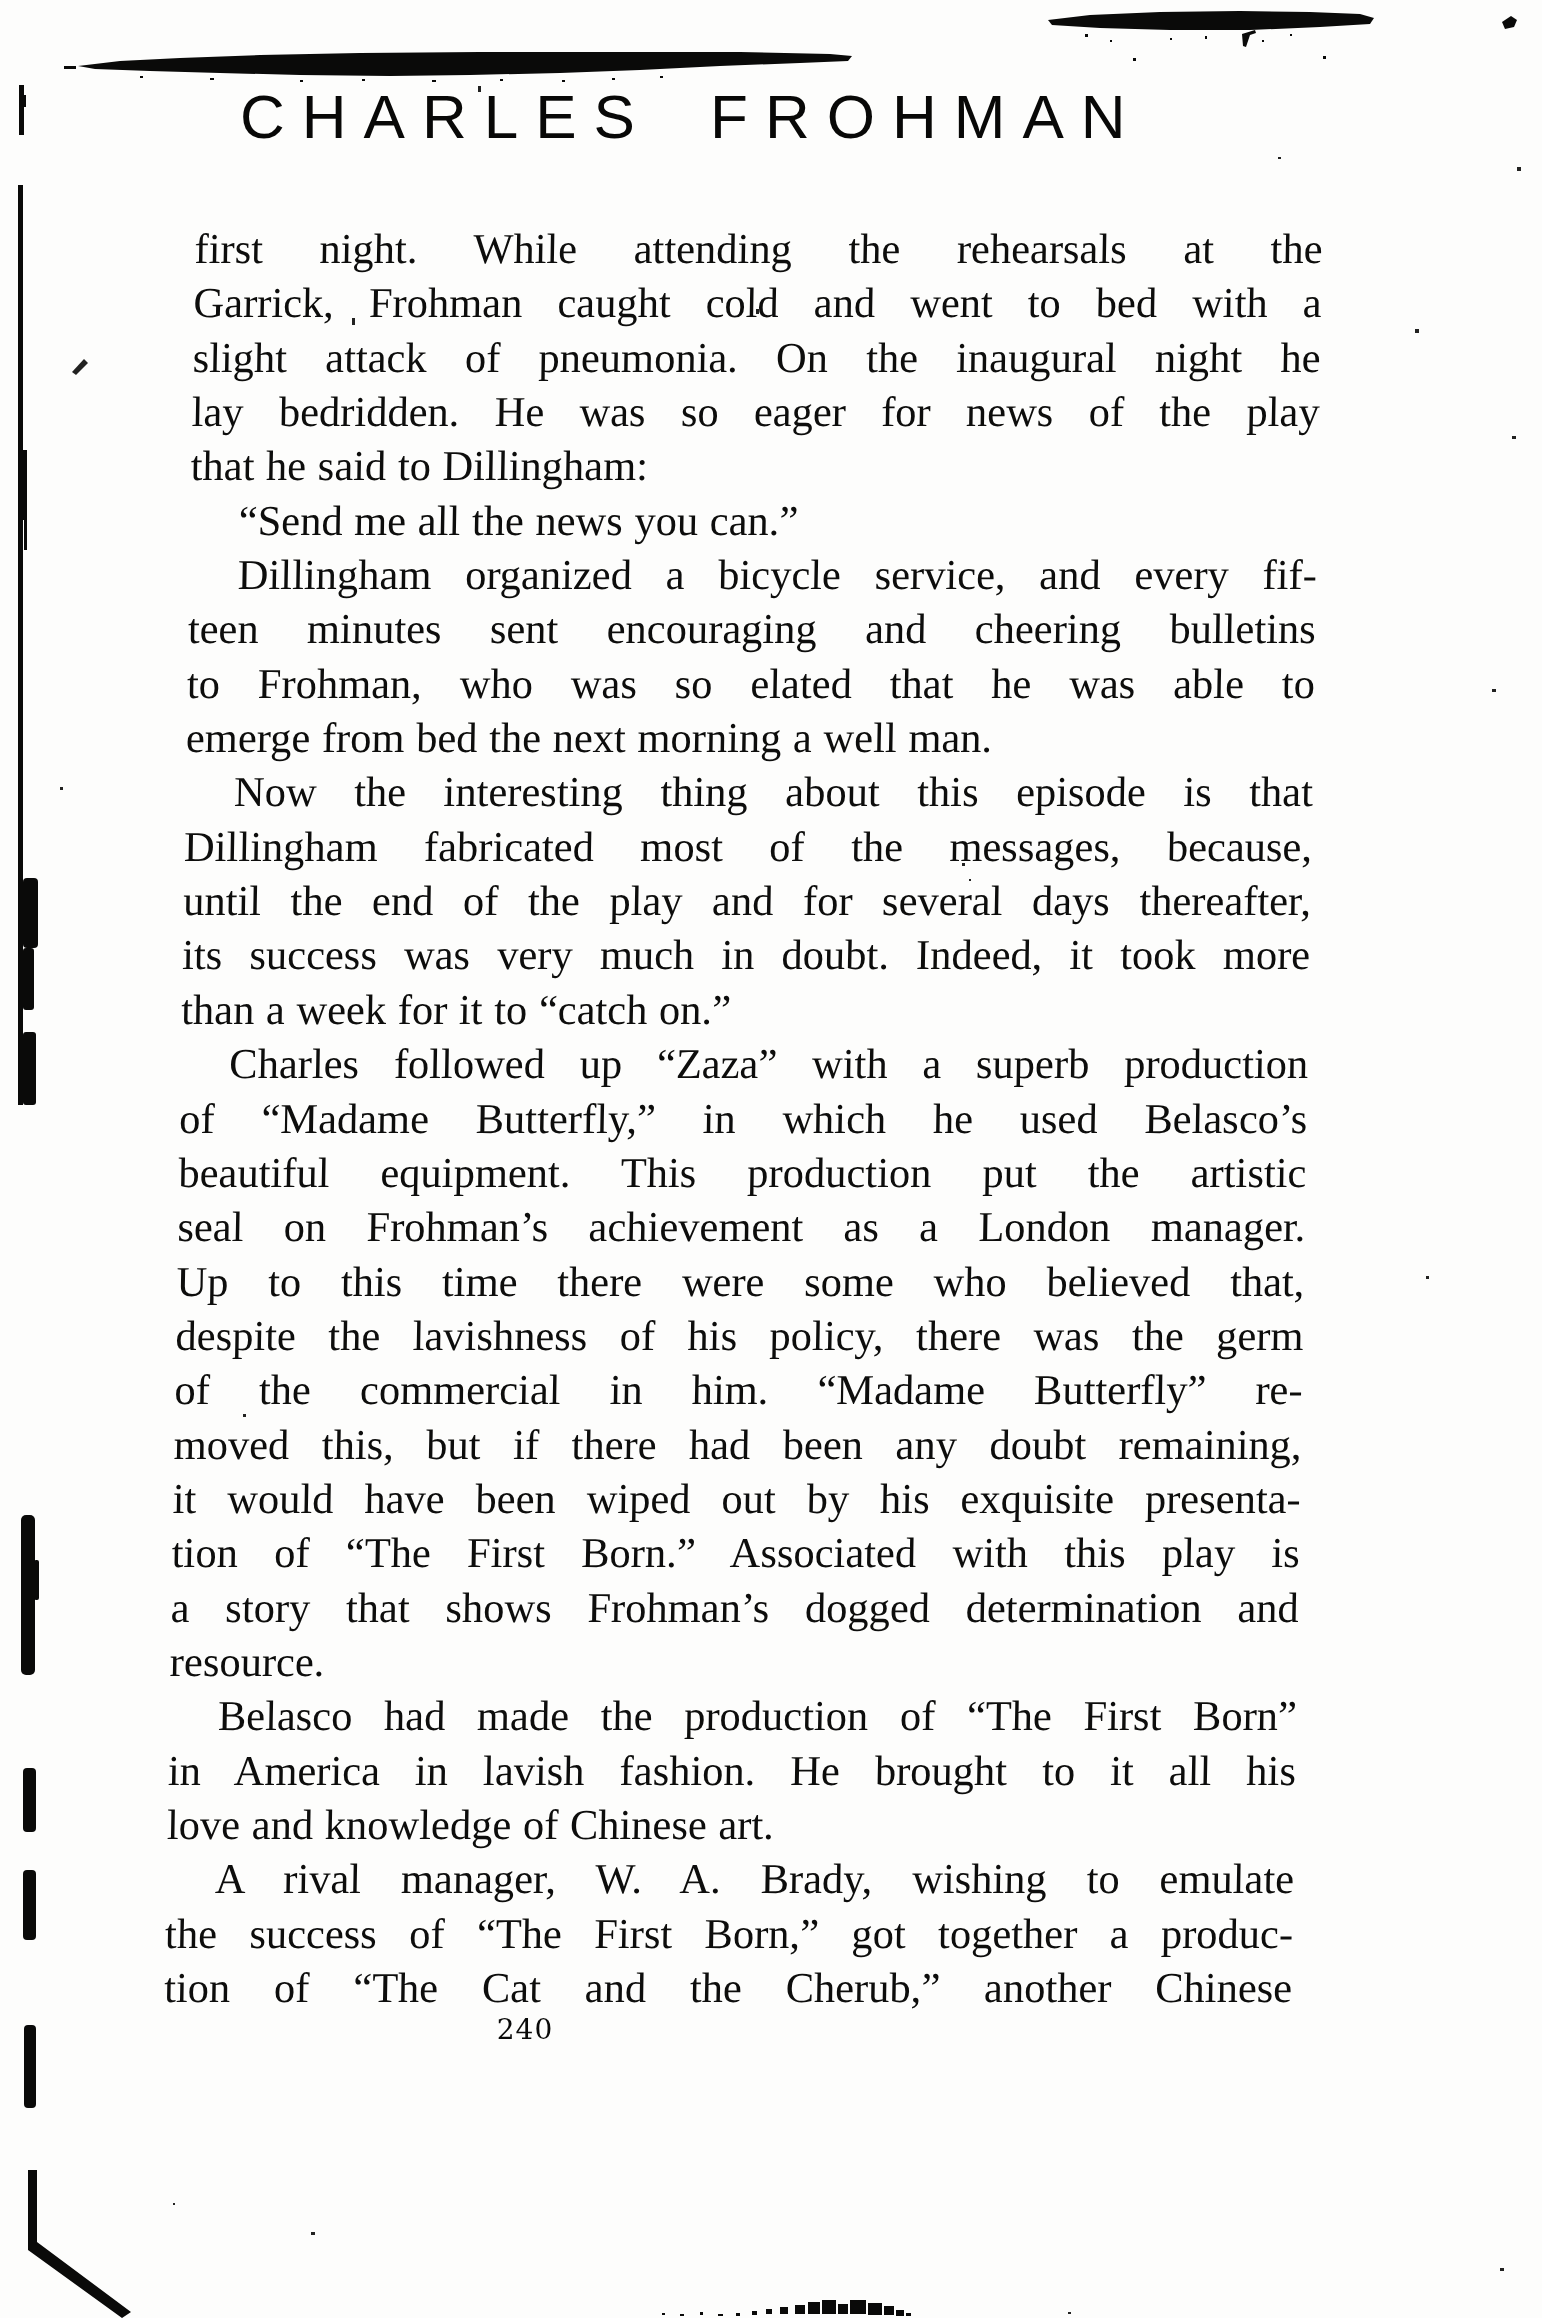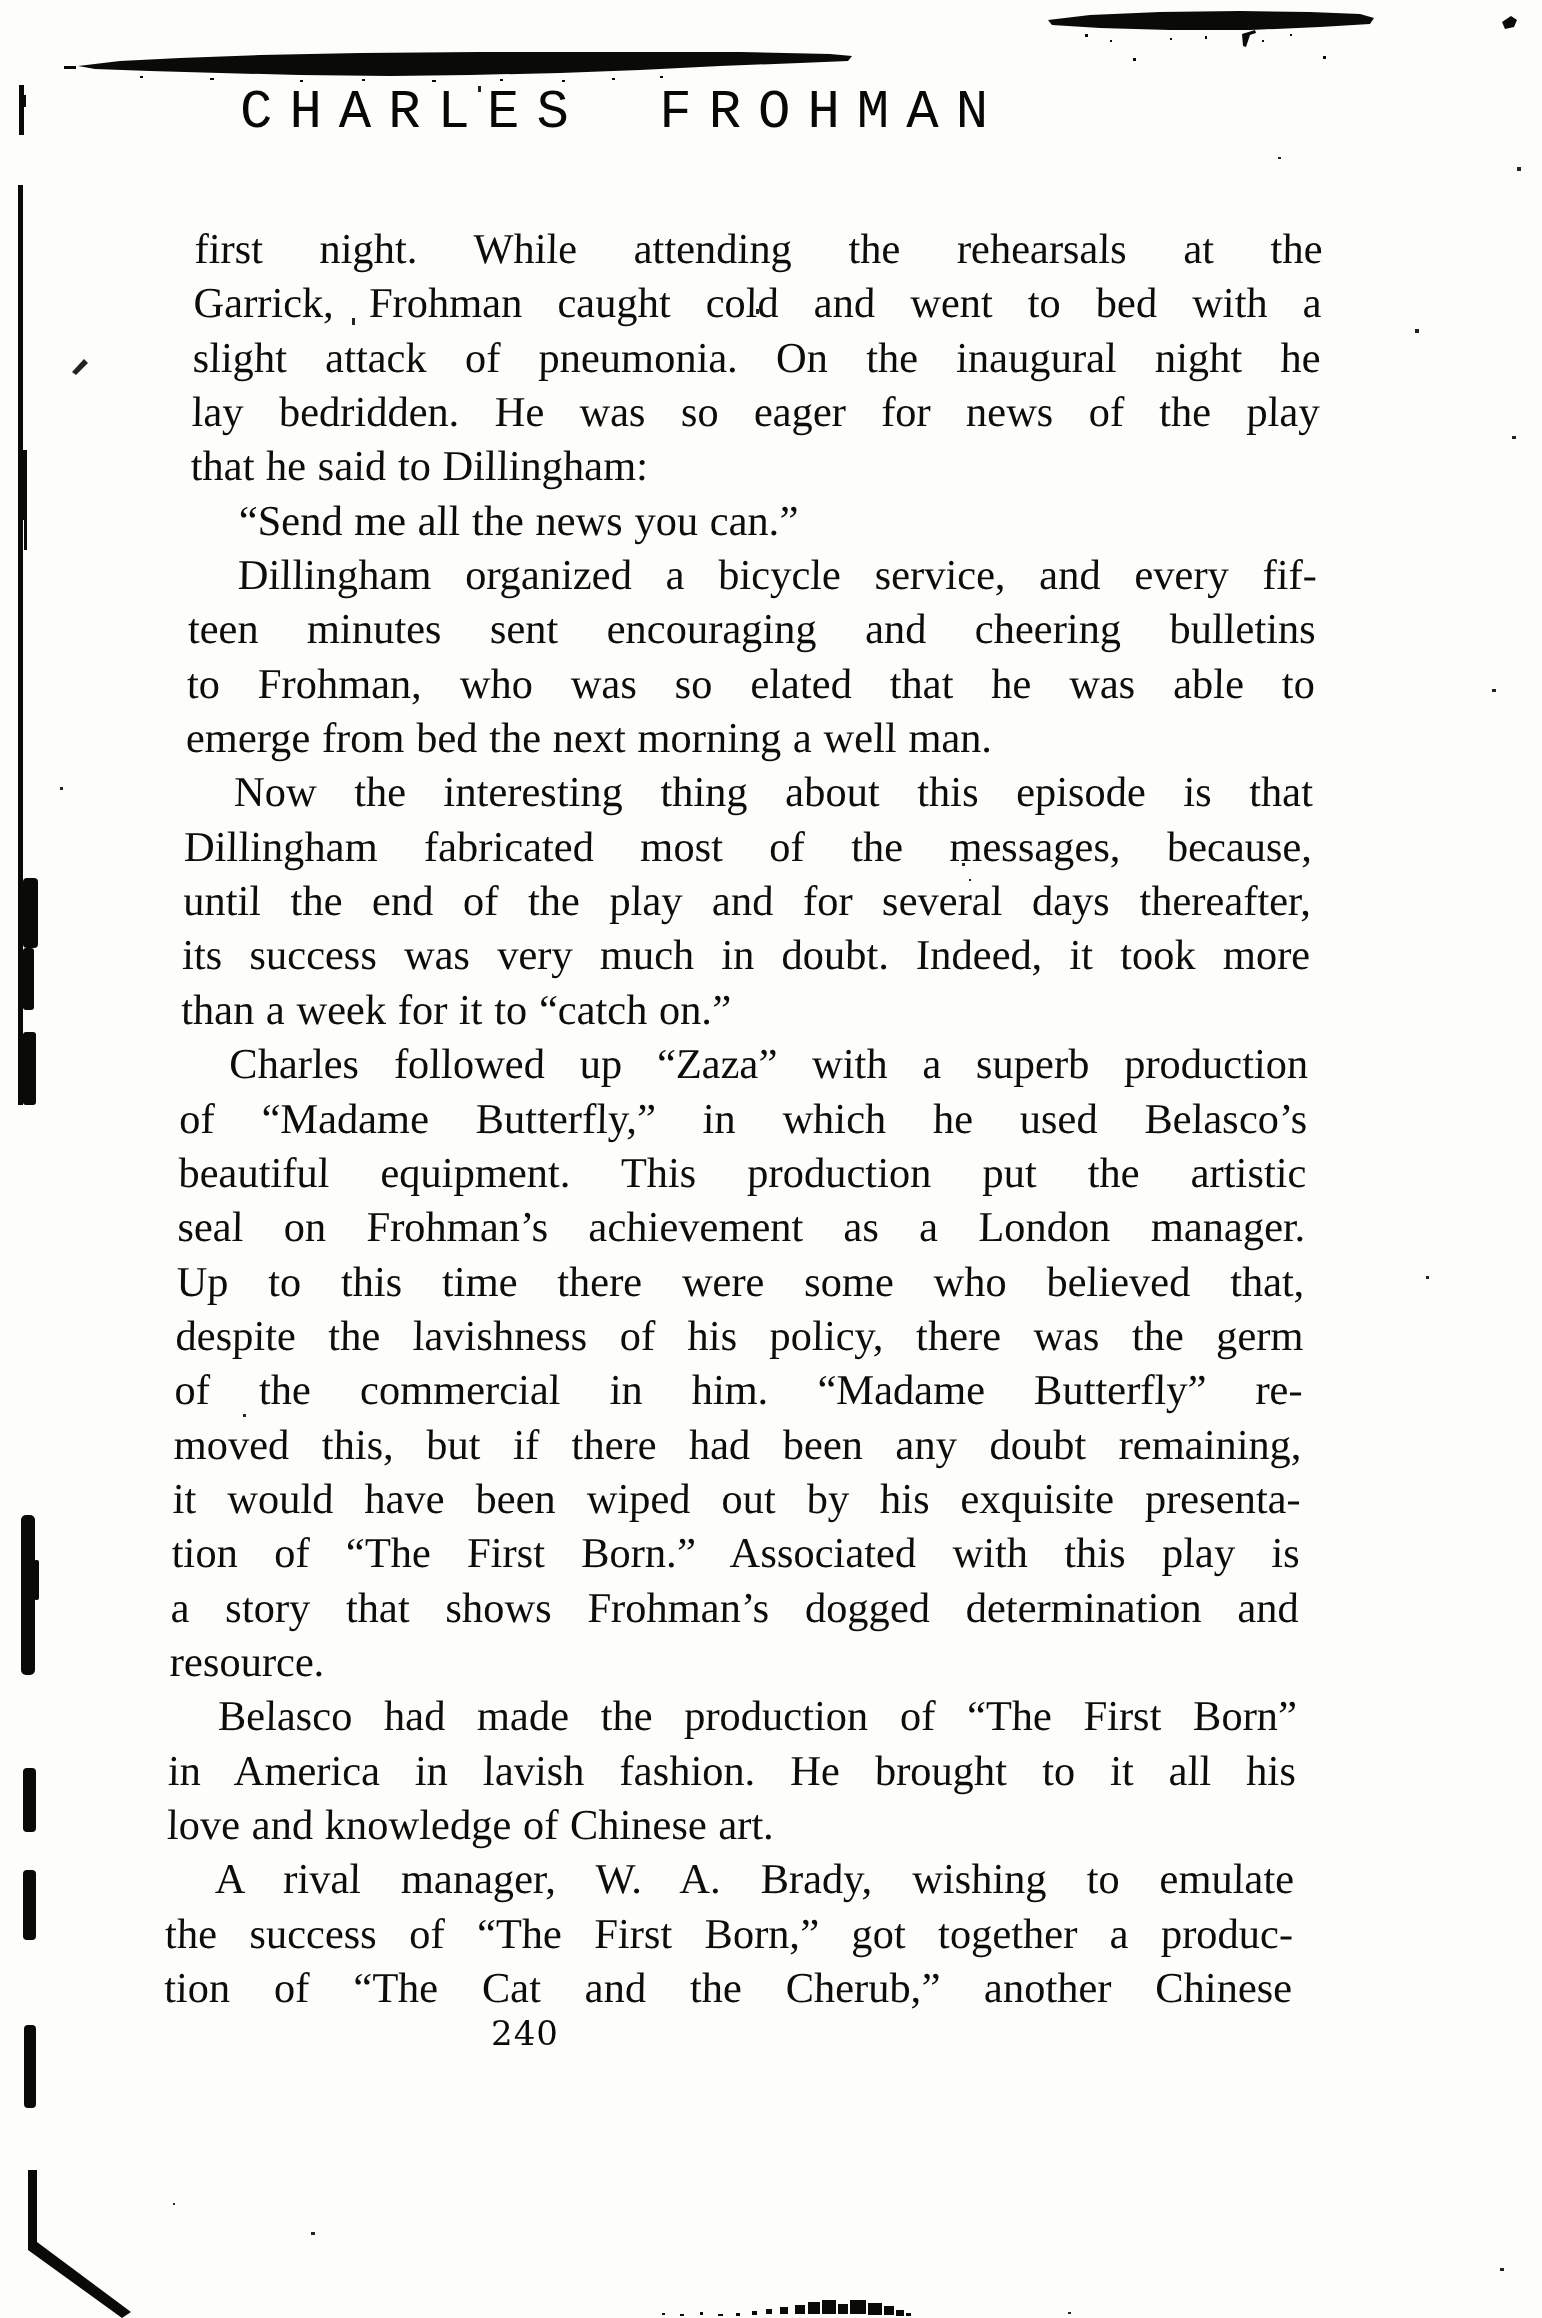--- a/index.html
+++ b/index.html
@@ -10,23 +10,23 @@
     overflow:hidden;
     font-family:"Liberation Serif", serif;
     color:#0d0d0c;
   }
   
   .artifacts{position:absolute;left:0;top:0;width:1542px;height:2318px;pointer-events:none;}
 
   
   .running-head{
     position:absolute;left:240px;top:86px;width:850px;
-    text-align:left;
-    font-family:Liberation Mono, monospace;
-    font-size:54px;line-height:1;
+    text-align:center;
+    font-family:Liberation Sans, sans-serif;
+    font-size:62px;line-height:1;
     letter-spacing:17px;word-spacing:24px;
     color:#080807;
     white-space:nowrap;
   }
 
   
   .text-block{
     position:absolute;left:195px;top:222px;width:1128px;
     transform:skewX(-1deg);
     transform-origin:0 0;
@@ -40,21 +40,21 @@
     white-space:nowrap;
     color:#0d0d0c;
   }
   .line.noj{text-align:left;text-align-last:auto;}
   .line.indent{text-indent:49px;}
 
   .page-number{
     position:absolute;left:455px;top:2016px;width:140px;
     text-align:center;
     font-family:"DejaVu Serif", serif;
-    font-size:34px;line-height:1;
+    font-size:28px;line-height:1;
     color:#0a0a09;
     letter-spacing:1px;
   }
 </style>
 </head>
 <body>
 
 <div class="page">
 
   <svg class="artifacts" viewBox="0 0 1542 2318" xmlns="http://www.w3.org/2000/svg" aria-hidden="true">

